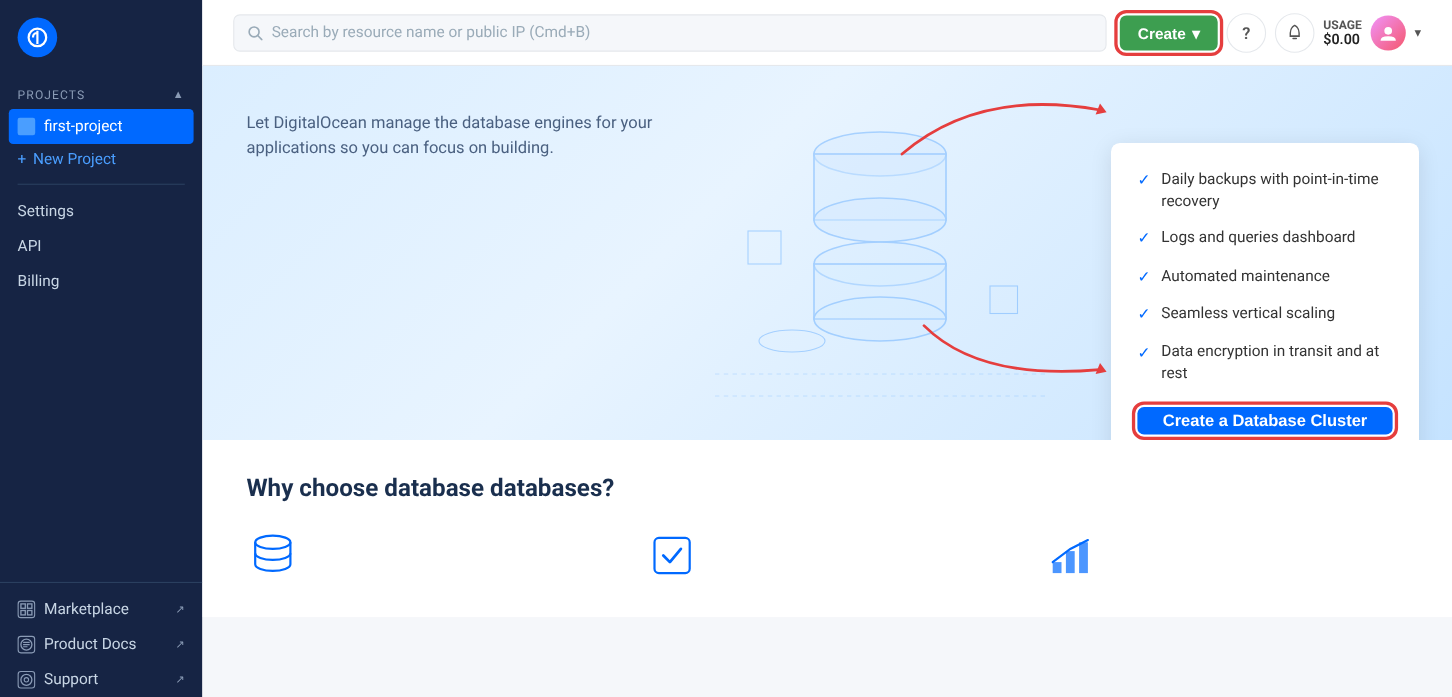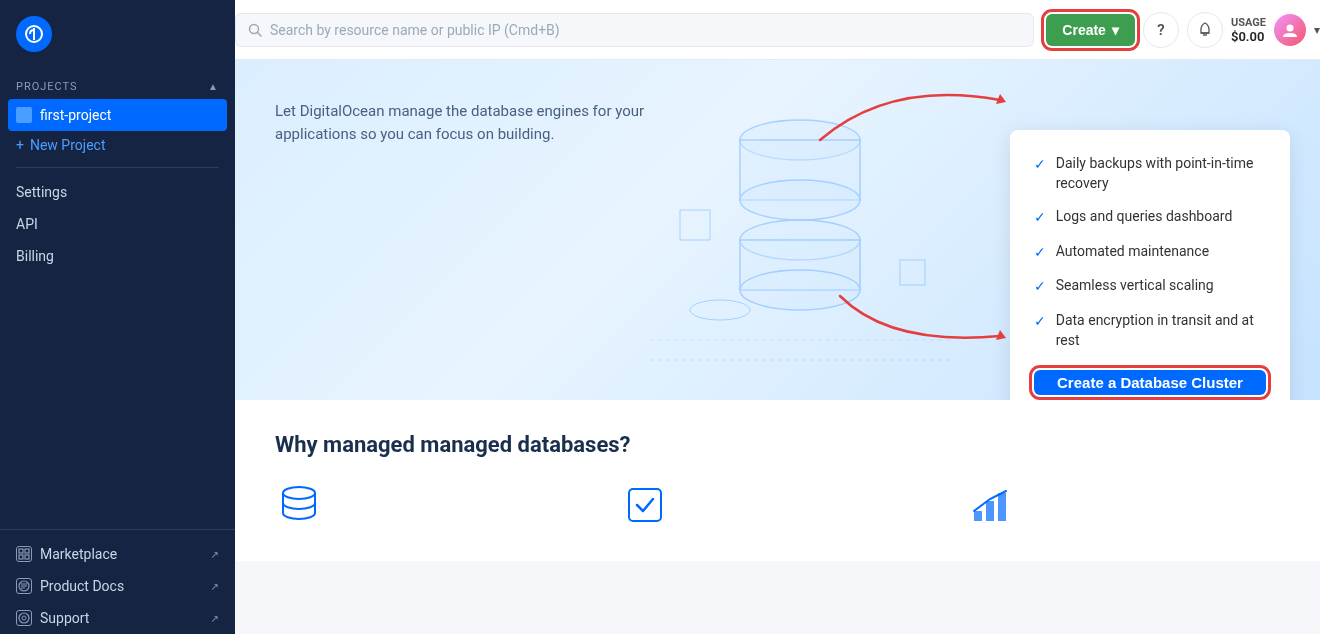--- a/index.html
+++ b/index.html
@@ -1,20 +1,20 @@
 <!DOCTYPE html>
 <html><head>
   <meta charset="utf-8">
   <style>
     * { box-sizing: border-box; margin: 0; padding: 0; }
     body { font-family: -apple-system, BlinkMacSystemFont, 'Segoe UI', Roboto, sans-serif; display: flex; height: 634px; width: 1320px; overflow: hidden; }
 
     
     .sidebar {
-      width: 235px;
+      width: 184px;
       background: #162444;
       color: #fff;
       display: flex;
       flex-direction: column;
       flex-shrink: 0;
       height: 634px;
     }
     .sidebar-logo {
       padding: 16px;
       display: flex;
@@ -124,21 +124,21 @@
       background: #f5f7fa;
       overflow: hidden;
     }
 
     
     .header {
       background: white;
       height: 60px;
       display: flex;
       align-items: center;
-      padding: 0 0;
+      padding: 0 28px;
       gap: 12px;
       border-bottom: 1px solid #e5e8ec;
       flex-shrink: 0;
       position: relative;
       z-index: 10;
     }
     .search-bar {
       flex: 1;
       display: flex;
       align-items: center;
@@ -509,21 +509,21 @@
           <li class="feature-item">
             <span class="check-icon">✓</span>
             <span>Data encryption in transit and at rest</span>
           </li>
         </ul>
         <button class="create-cluster-btn">Create a Database Cluster</button>
       </div>
     </div>
 
     <div class="why-section">
-      <h2 class="why-title">Why managed managed databases?</h2>
+      <h2 class="why-title">Why choose database databases?</h2>
       <div class="why-cards">
         <div class="why-card">
           <div class="why-card-icon">
             <svg width="48" height="48" viewBox="0 0 48 48" fill="none">
               <ellipse cx="24" cy="12" rx="16" ry="6" stroke="#0069ff" stroke-width="2"></ellipse>
               <path d="M8 12v10c0 3.3 7.2 6 16 6s16-2.7 16-6V12" stroke="#0069ff" stroke-width="2"></path>
               <path d="M8 22v10c0 3.3 7.2 6 16 6s16-2.7 16-6V22" stroke="#0069ff" stroke-width="2"></path>
             </svg>
           </div>
         </div>

